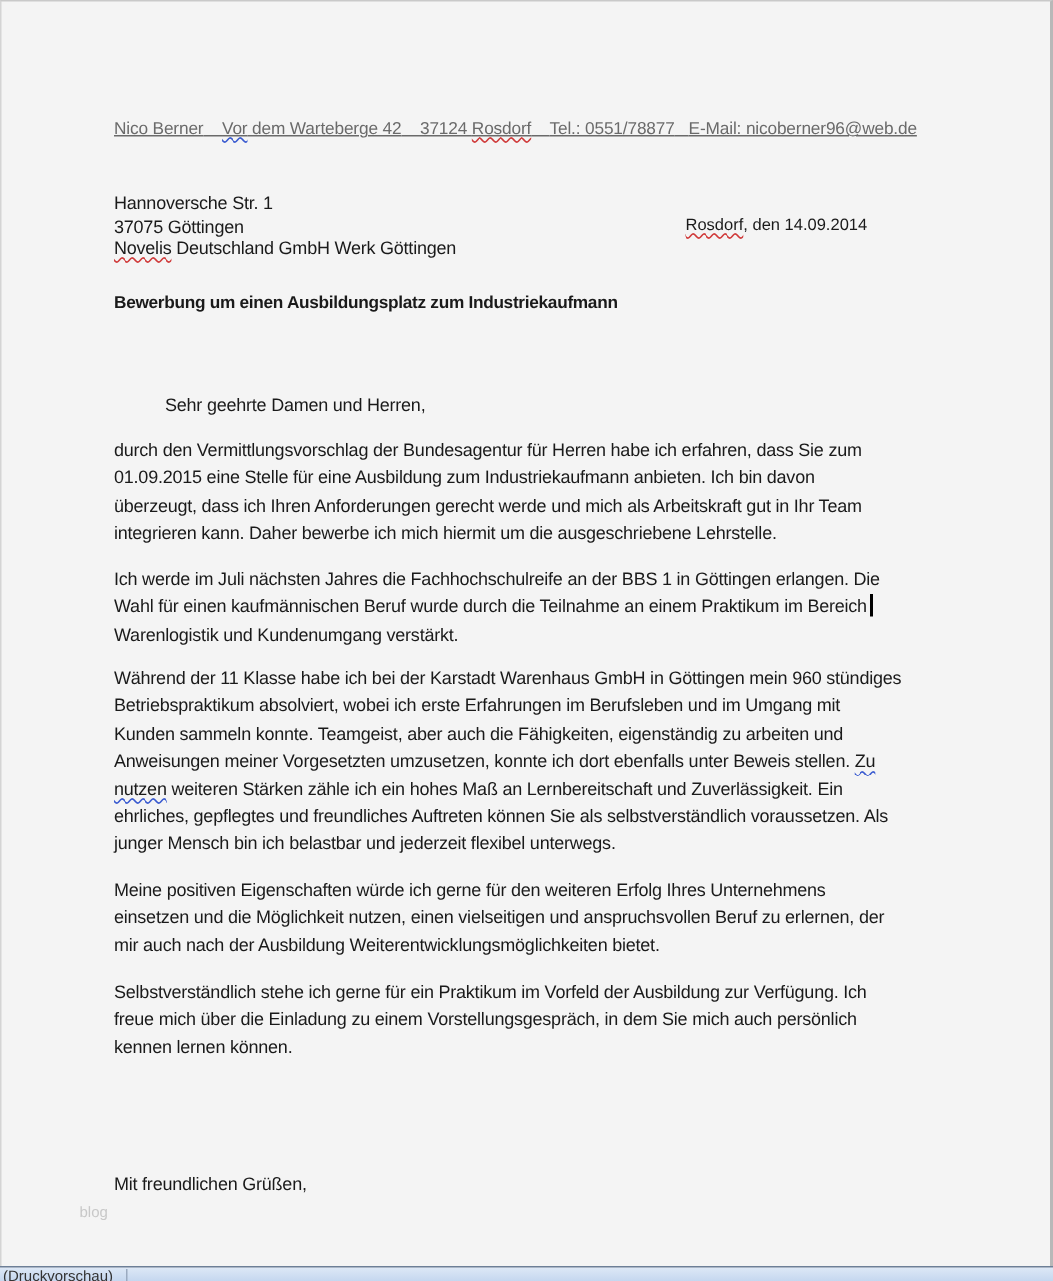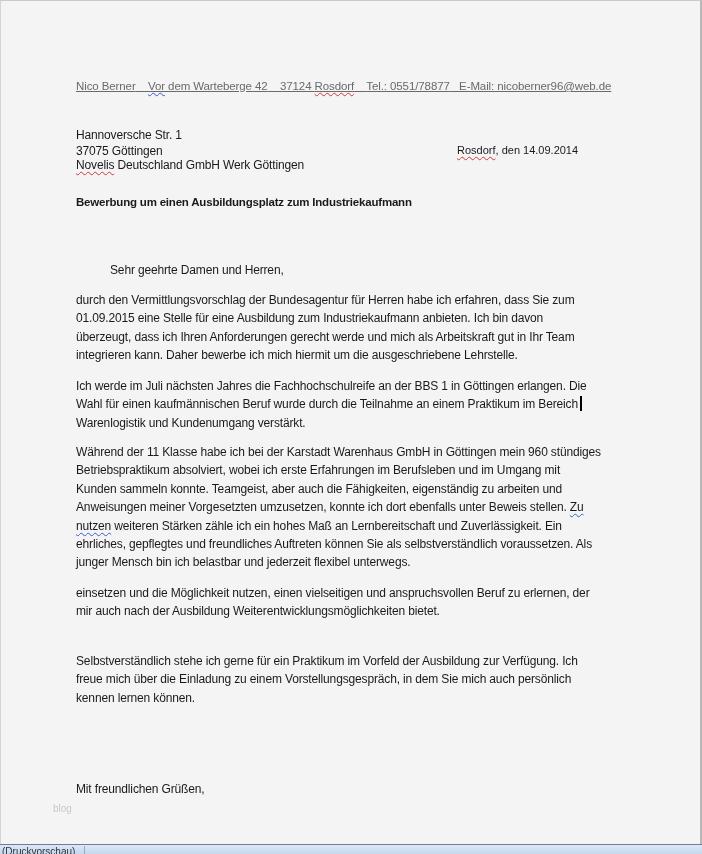--- a/index.html
+++ b/index.html
@@ -146,20 +146,21 @@
     <span class="ln">Während der 11 Klasse habe ich bei der Karstadt Warenhaus GmbH  in Göttingen  mein 960 stündiges</span>
     <span class="ln">Betriebspraktikum absolviert, wobei ich erste Erfahrungen im Berufsleben und im Umgang  mit</span>
     <span class="ln">Kunden sammeln konnte. Teamgeist,  aber auch die Fähigkeiten, eigenständig zu arbeiten und</span>
     <span class="ln"><span>Anweisungen meiner Vorgesetzten umzusetzen, konnte ich dort ebenfalls unter Beweis stellen. </span><span class="squiggle-blue">Zu</span></span>
     <span class="ln"><span class="squiggle-blue">nutzen</span><span> weiteren Stärken zähle ich ein hohes Maß  an Lernbereitschaft  und Zuverlässigkeit. Ein</span></span>
     <span class="ln">ehrliches, gepflegtes und freundliches Auftreten können Sie als selbstverständlich voraussetzen. Als</span>
     <span class="ln">junger Mensch bin ich belastbar und jederzeit flexibel unterwegs.</span>
   </div>
 
   <div class="para" style="top:583px;">
+    <span class="ln">Meine positiven Eigenschaften würde ich gerne für den weiteren Erfolg Ihres Unternehmens</span>
     <span class="ln">einsetzen und die Möglichkeit nutzen, einen vielseitigen und anspruchsvollen Beruf zu erlernen, der</span>
     <span class="ln">mir auch nach der Ausbildung Weiterentwicklungsmöglichkeiten bietet.</span>
   </div>
 
   <div class="para" style="top:651px;">
     <span class="ln">Selbstverständlich stehe ich gerne für ein Praktikum im Vorfeld der Ausbildung zur Verfügung. Ich</span>
     <span class="ln">freue mich über die Einladung zu einem Vorstellungsgespräch, in dem Sie mich auch persönlich</span>
     <span class="ln">kennen lernen können.</span>
   </div>
 

